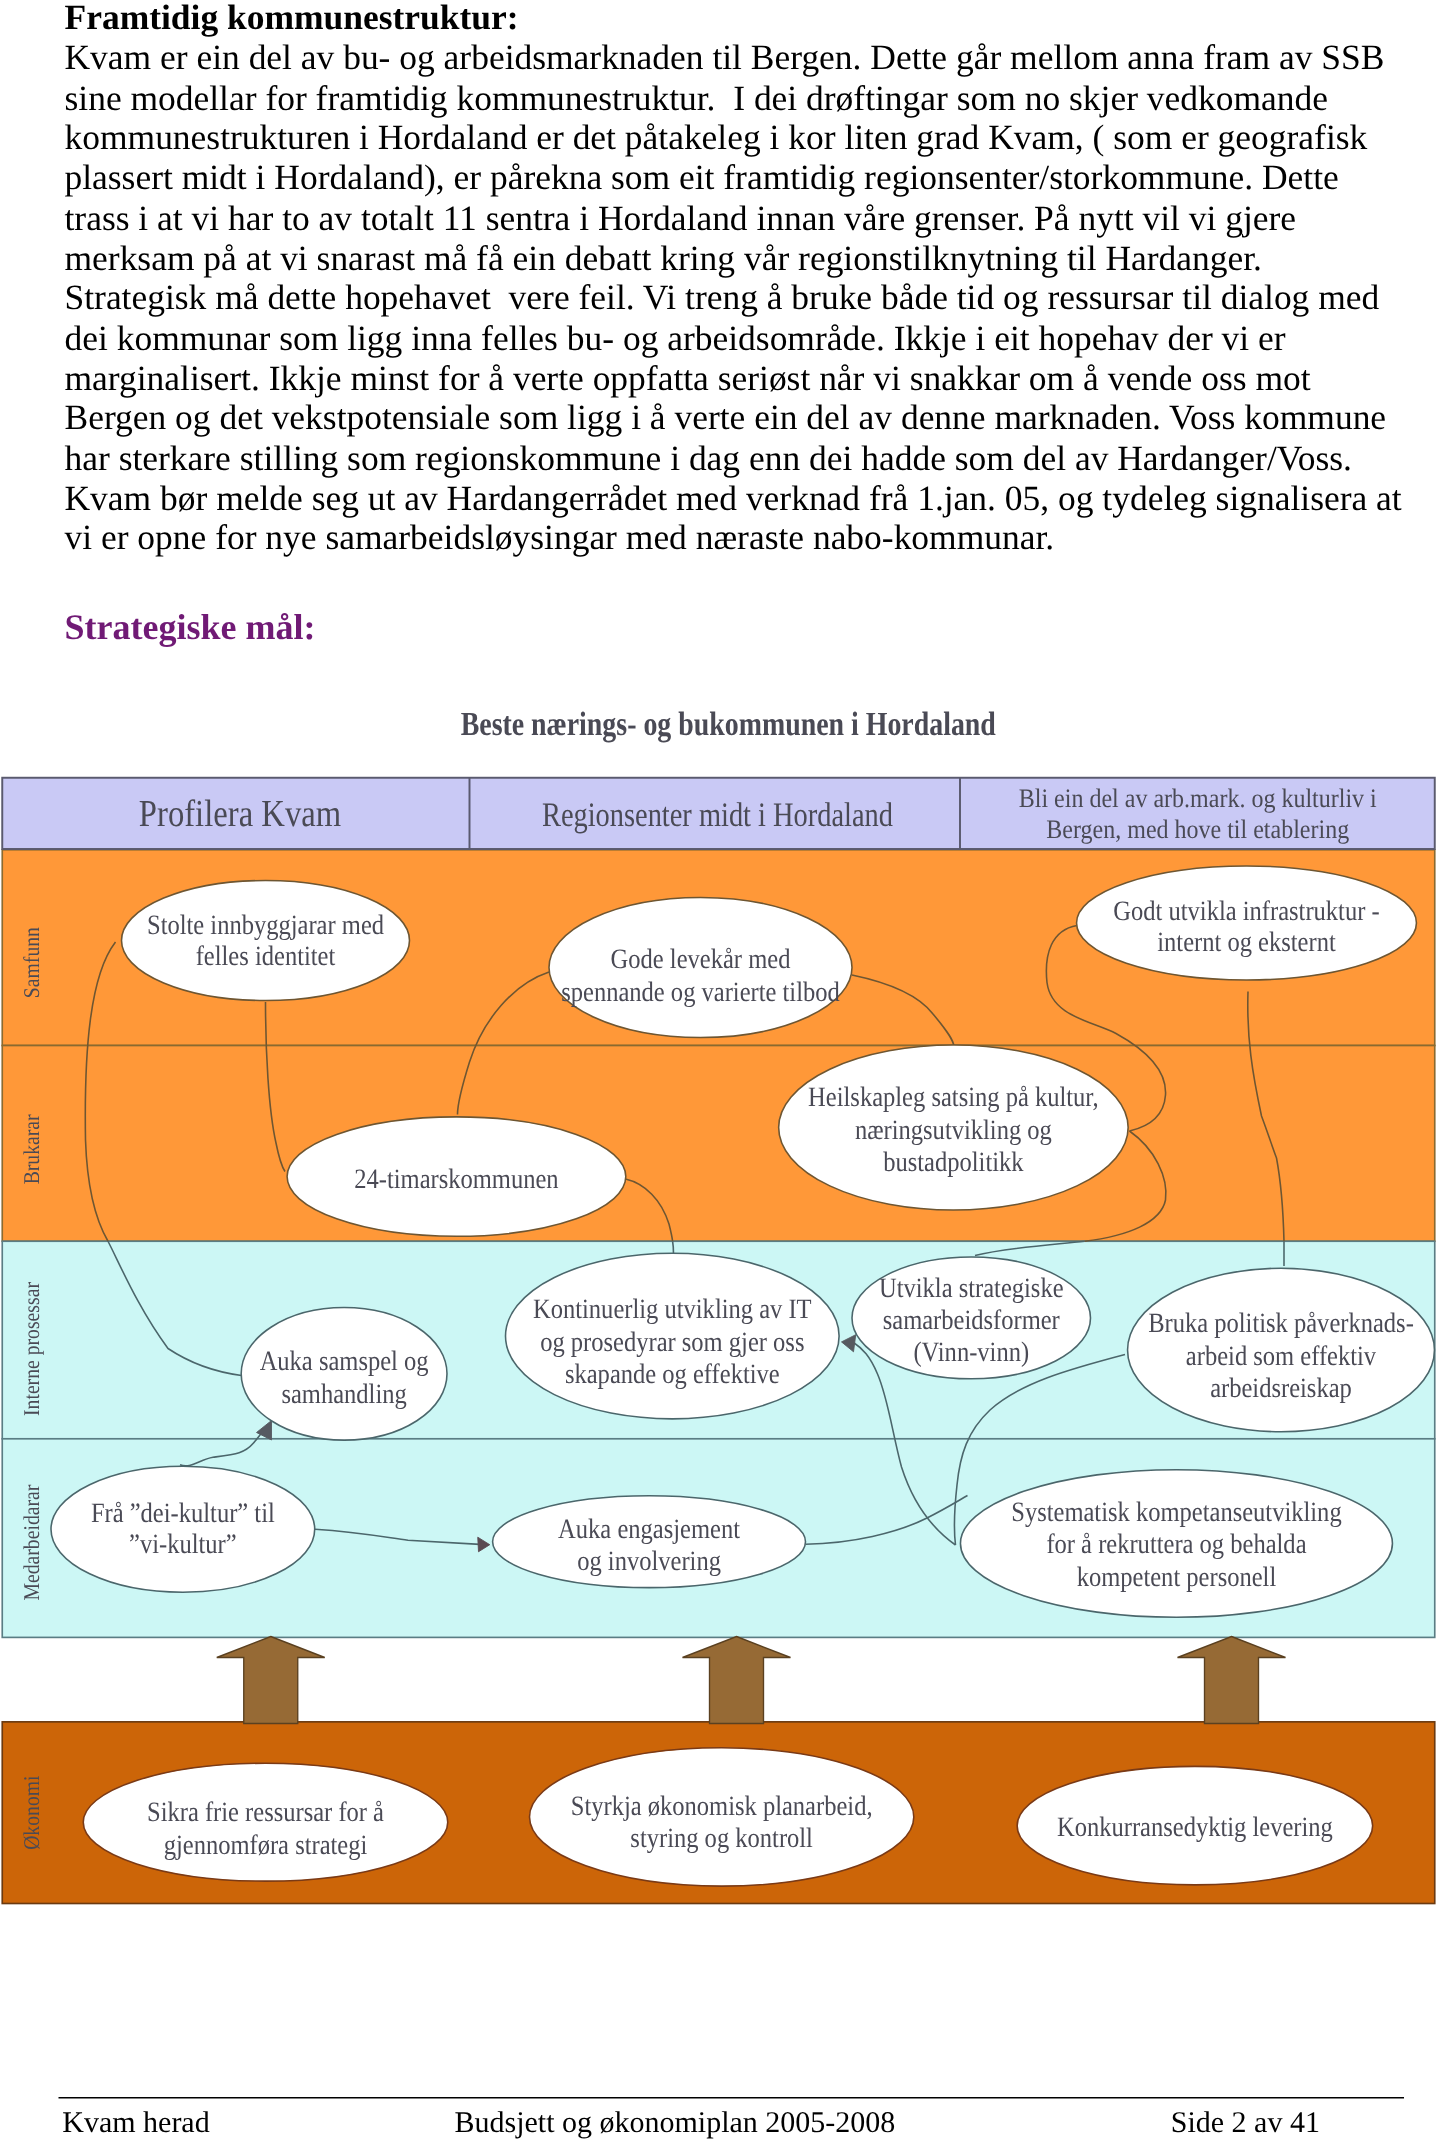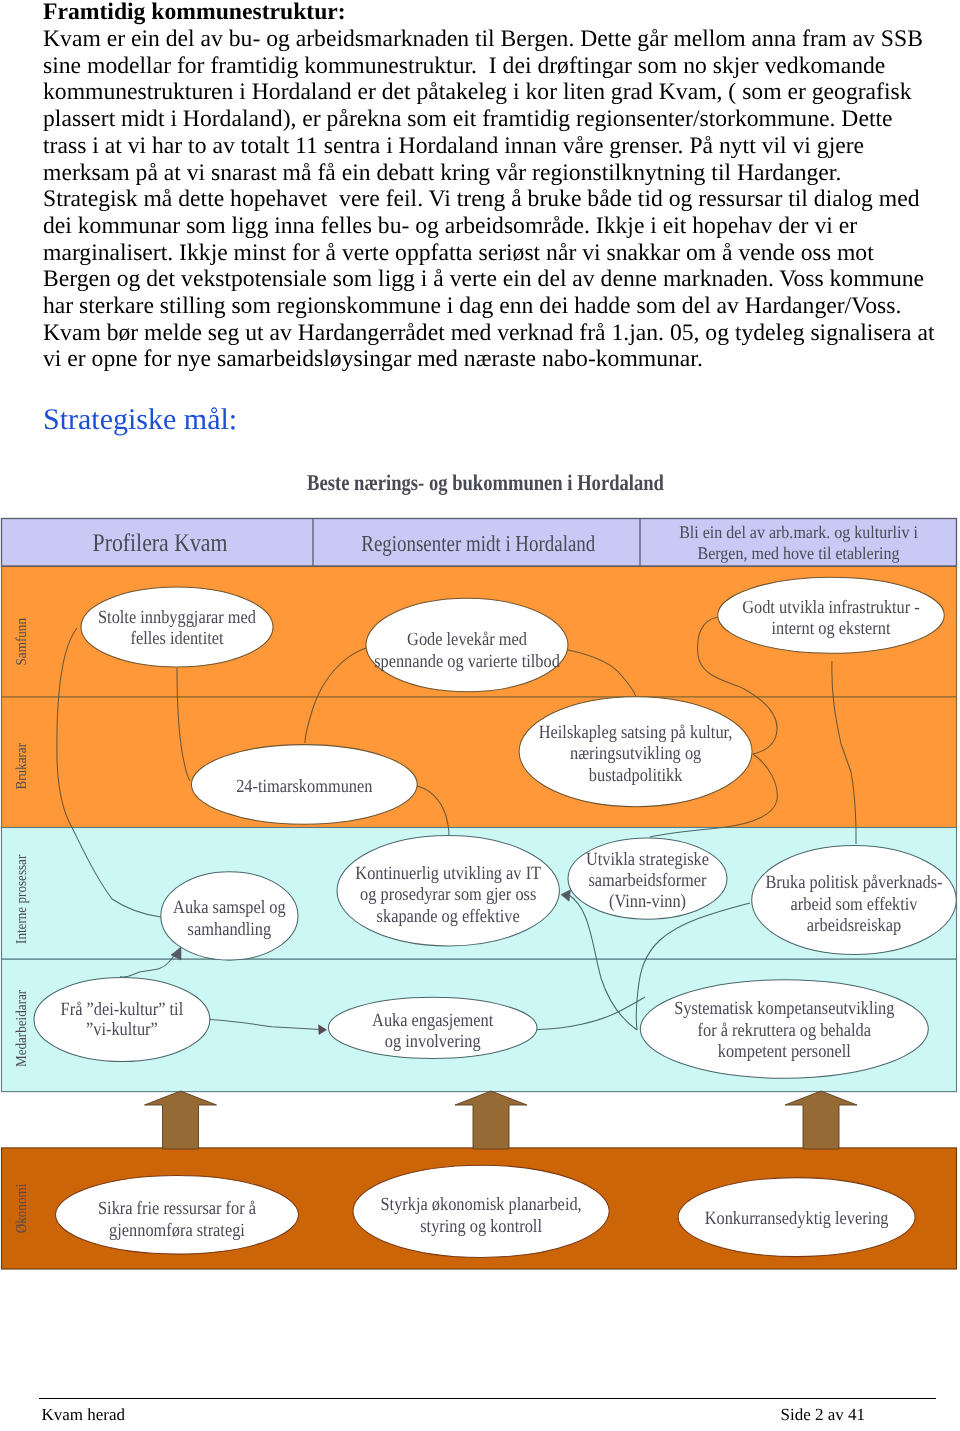--- a/index.html
+++ b/index.html
@@ -8,32 +8,32 @@
        overflow:hidden;position:relative;
        -webkit-font-smoothing:antialiased;
        text-rendering:geometricPrecision;}
   #page{position:absolute;left:0;top:0;width:868px;height:1431px;}
 
   
   #bodytext{position:absolute;left:43px;top:-0.6px;width:920px;color:#000;}
   #bodytext .tl{font-size:23.65px;height:26.7px;line-height:26.7px;white-space:pre;}
   #bodytext .hd{font-weight:bold;}
 
-  #strat{position:absolute;left:43px;top:406px;font-size:30px;
-         font-weight:normal;color:#1d4ed8;line-height:27px;}
+  #strat{position:absolute;left:43px;top:406px;font-size:24px;
+         font-weight:bold;color:#701a75;line-height:27px;}
 
   
   #diagram{position:absolute;left:0;top:0;width:960px;height:1431px;}
   #diagram svg{display:block;}
   .etext{font-family:"Liberation Serif","DejaVu Serif",serif;fill:#4a4a55;}
 
   
   #footrule{position:absolute;left:39.2px;top:1397.6px;width:897px;height:1.1px;
             background:#000;}
-  .foot{position:absolute;top:1402px;font-size:17px;line-height:26.7px;color:#000;white-space:nowrap;}
+  .foot{position:absolute;top:1402px;font-size:20px;line-height:26.7px;color:#000;white-space:nowrap;}
   #foot-left{left:41.5px;}
   #foot-mid{left:303px;}
   #foot-right{left:780.5px;}
 </style>
 </head>
 <body>
 
 <div id="page">
   <div id="bodytext">
       <div class="tl hd">Framtidig kommunestruktur:</div>
@@ -190,14 +190,15 @@
           <text x="0" y="0" text-anchor="middle" font-size="17.8" fill="#555555" transform="translate(798.5,558.5999999999999) scale(0.9,1)" class="etext">Bergen,  med hove til etablering</text>
         </g>
         <polygon points="180.5,1091 216.5,1105 198.5,1105 198.5,1149 162.5,1149 162.5,1105 144.5,1105" fill="#966a35" stroke="#5a4020" stroke-width="0.9"></polygon>
         <polygon points="491,1091 527,1105 509,1105 509,1149 473,1149 473,1105 455,1105" fill="#966a35" stroke="#5a4020" stroke-width="0.9"></polygon>
         <polygon points="821,1091 857,1105 839,1105 839,1149 803,1149 803,1105 785,1105" fill="#966a35" stroke="#5a4020" stroke-width="0.9"></polygon>
         <text x="0" y="0" text-anchor="middle" font-size="22.5" fill="#555555" transform="translate(485.5,489.7) scale(0.826,1)" font-weight="bold" class="etext">Beste nærings- og bukommunen i Hordaland</text>
       </svg>
     </div>
   <div id="footrule"></div>
   <div class="foot" id="foot-left">Kvam herad</div>
+  <div class="foot" id="foot-mid">Budsjett og økonomiplan 2005-2008</div>
   <div class="foot" id="foot-right">Side 2 av 41</div>
 </div>
 
 </body></html>

